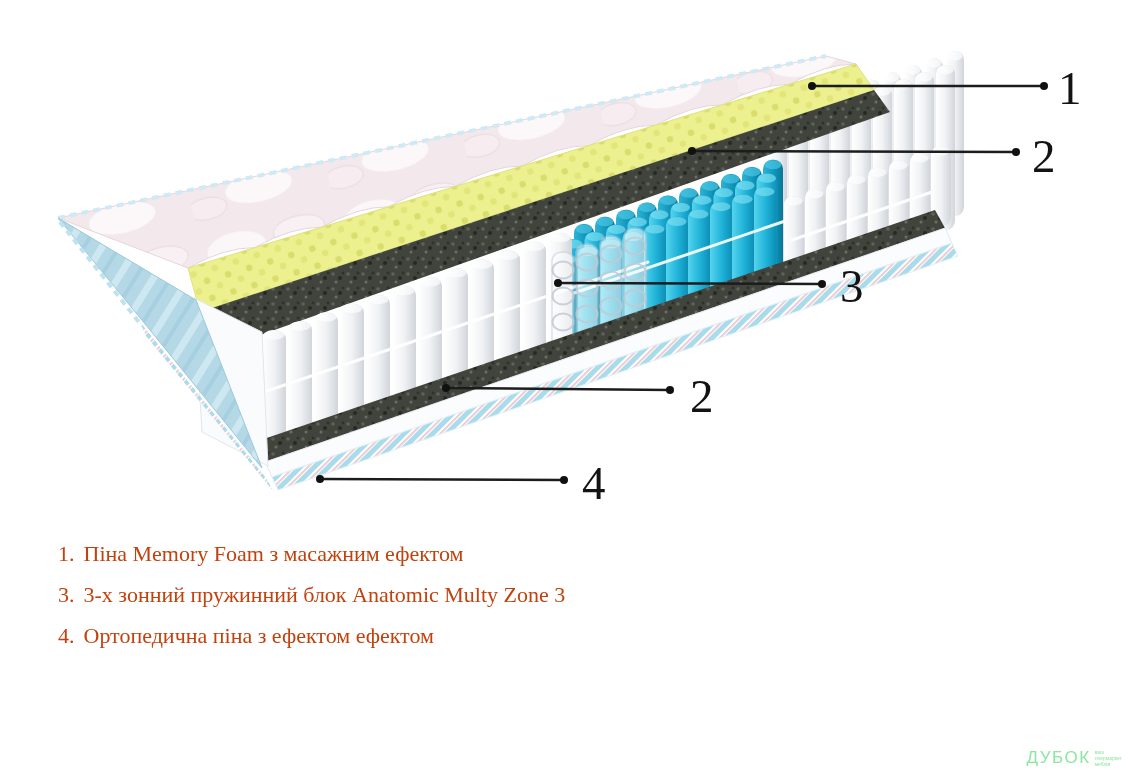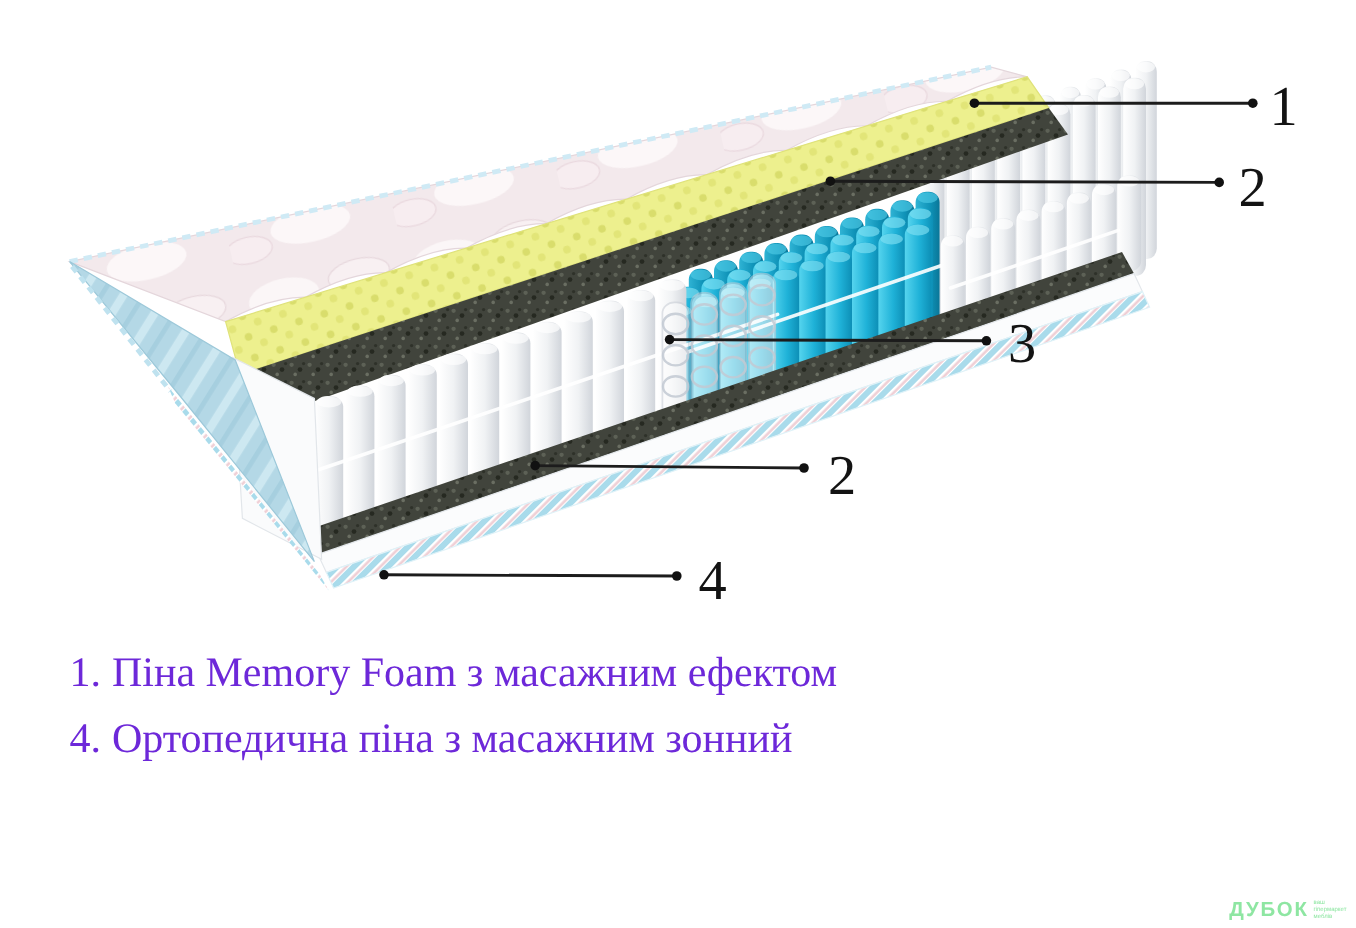--- a/index.html
+++ b/index.html
@@ -4,25 +4,25 @@
 <style>
   html,body{margin:0;padding:0;background:#ffffff;}
   #stage{position:relative;width:1130px;height:773px;background:#ffffff;overflow:hidden;
          font-family:"Liberation Serif", serif;}
   #mx{position:absolute;left:0;top:0;width:1130px;height:773px;}
   .callout-line{stroke:#1c1c1c;stroke-width:2.4;}
   .callout-dot{fill:#111;}
   .callout-num{font-family:"Liberation Serif",serif;font-size:47px;fill:#131313;}
   .cord{stroke:#ffffff;stroke-width:3;opacity:.9;fill:none;stroke-linecap:round;}
   #legend{position:absolute;left:58px;top:541px;}
-  .legend-line{font-size:35px;color:#6d28d9;margin-bottom:15px;white-space:nowrap;
+  .legend-line{font-size:22px;color:#c2410c;margin-bottom:15px;white-space:nowrap;
                font-family:"Liberation Serif",serif;}
   .legend-num{margin-right:9px;}
   #watermark{position:absolute;right:8px;bottom:5px;display:flex;align-items:center;gap:4px;}
-  .wm-brand{font-family:"Liberation Sans",sans-serif;font-weight:bold;font-size:17px;
+  .wm-brand{font-family:"Liberation Sans",sans-serif;font-weight:normal;font-size:17px;
             letter-spacing:1.5px;color:#8ee6a2;}
   .wm-tag{display:flex;flex-direction:column;font-family:"Liberation Sans",sans-serif;
           font-size:5px;line-height:6px;color:#8ee6a2;}
 </style>
 </head>
 <body>
 
 <div id="stage">
 
   <svg id="mx" viewBox="0 0 1130 773" xmlns="http://www.w3.org/2000/svg">
@@ -300,21 +300,24 @@
         <text class="callout-num" x="582" y="499">4</text>
       </g>
     </g>
   </svg>
 
   <div id="legend">
     <div class="legend-line">
       <span class="legend-num">1.</span><span>Піна Memory Foam з масажним ефектом</span>
     </div>
     <div class="legend-line">
-      <span class="legend-num">4.</span><span>Ортопедична піна з масажним зонний</span>
+      <span class="legend-num">3.</span><span>3-х зонний пружинний блок Anatomic Multy Zone 3</span>
+    </div>
+    <div class="legend-line">
+      <span class="legend-num">4.</span><span>Ортопедична піна з ефектом ефектом</span>
     </div>
   </div>
 
   <div id="watermark">
     <span class="wm-brand">ДУБОК</span>
     <span class="wm-tag">
       <span>ваш</span>
       <span>гіпермаркет</span>
       <span>меблів</span>
     </span>

